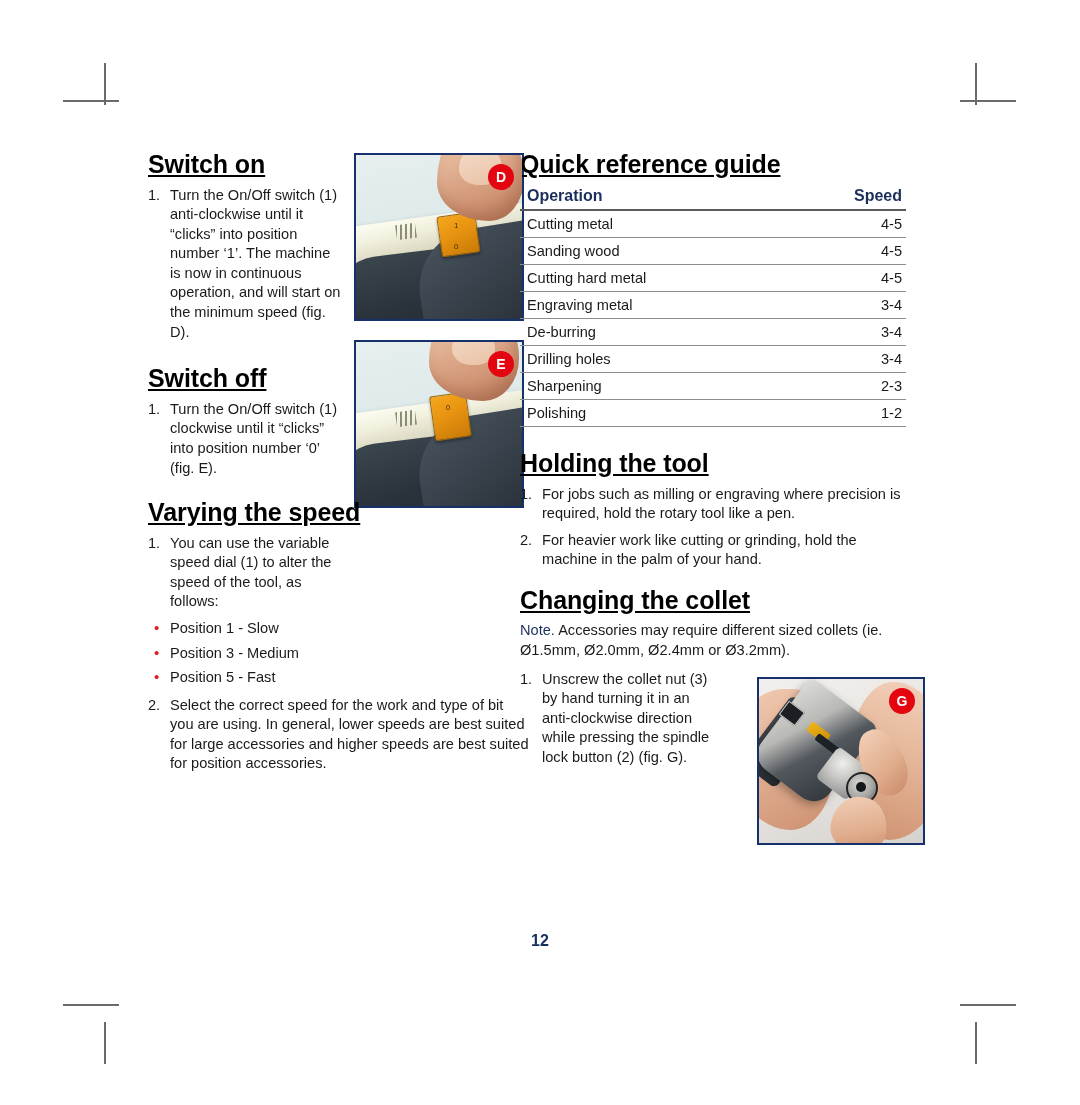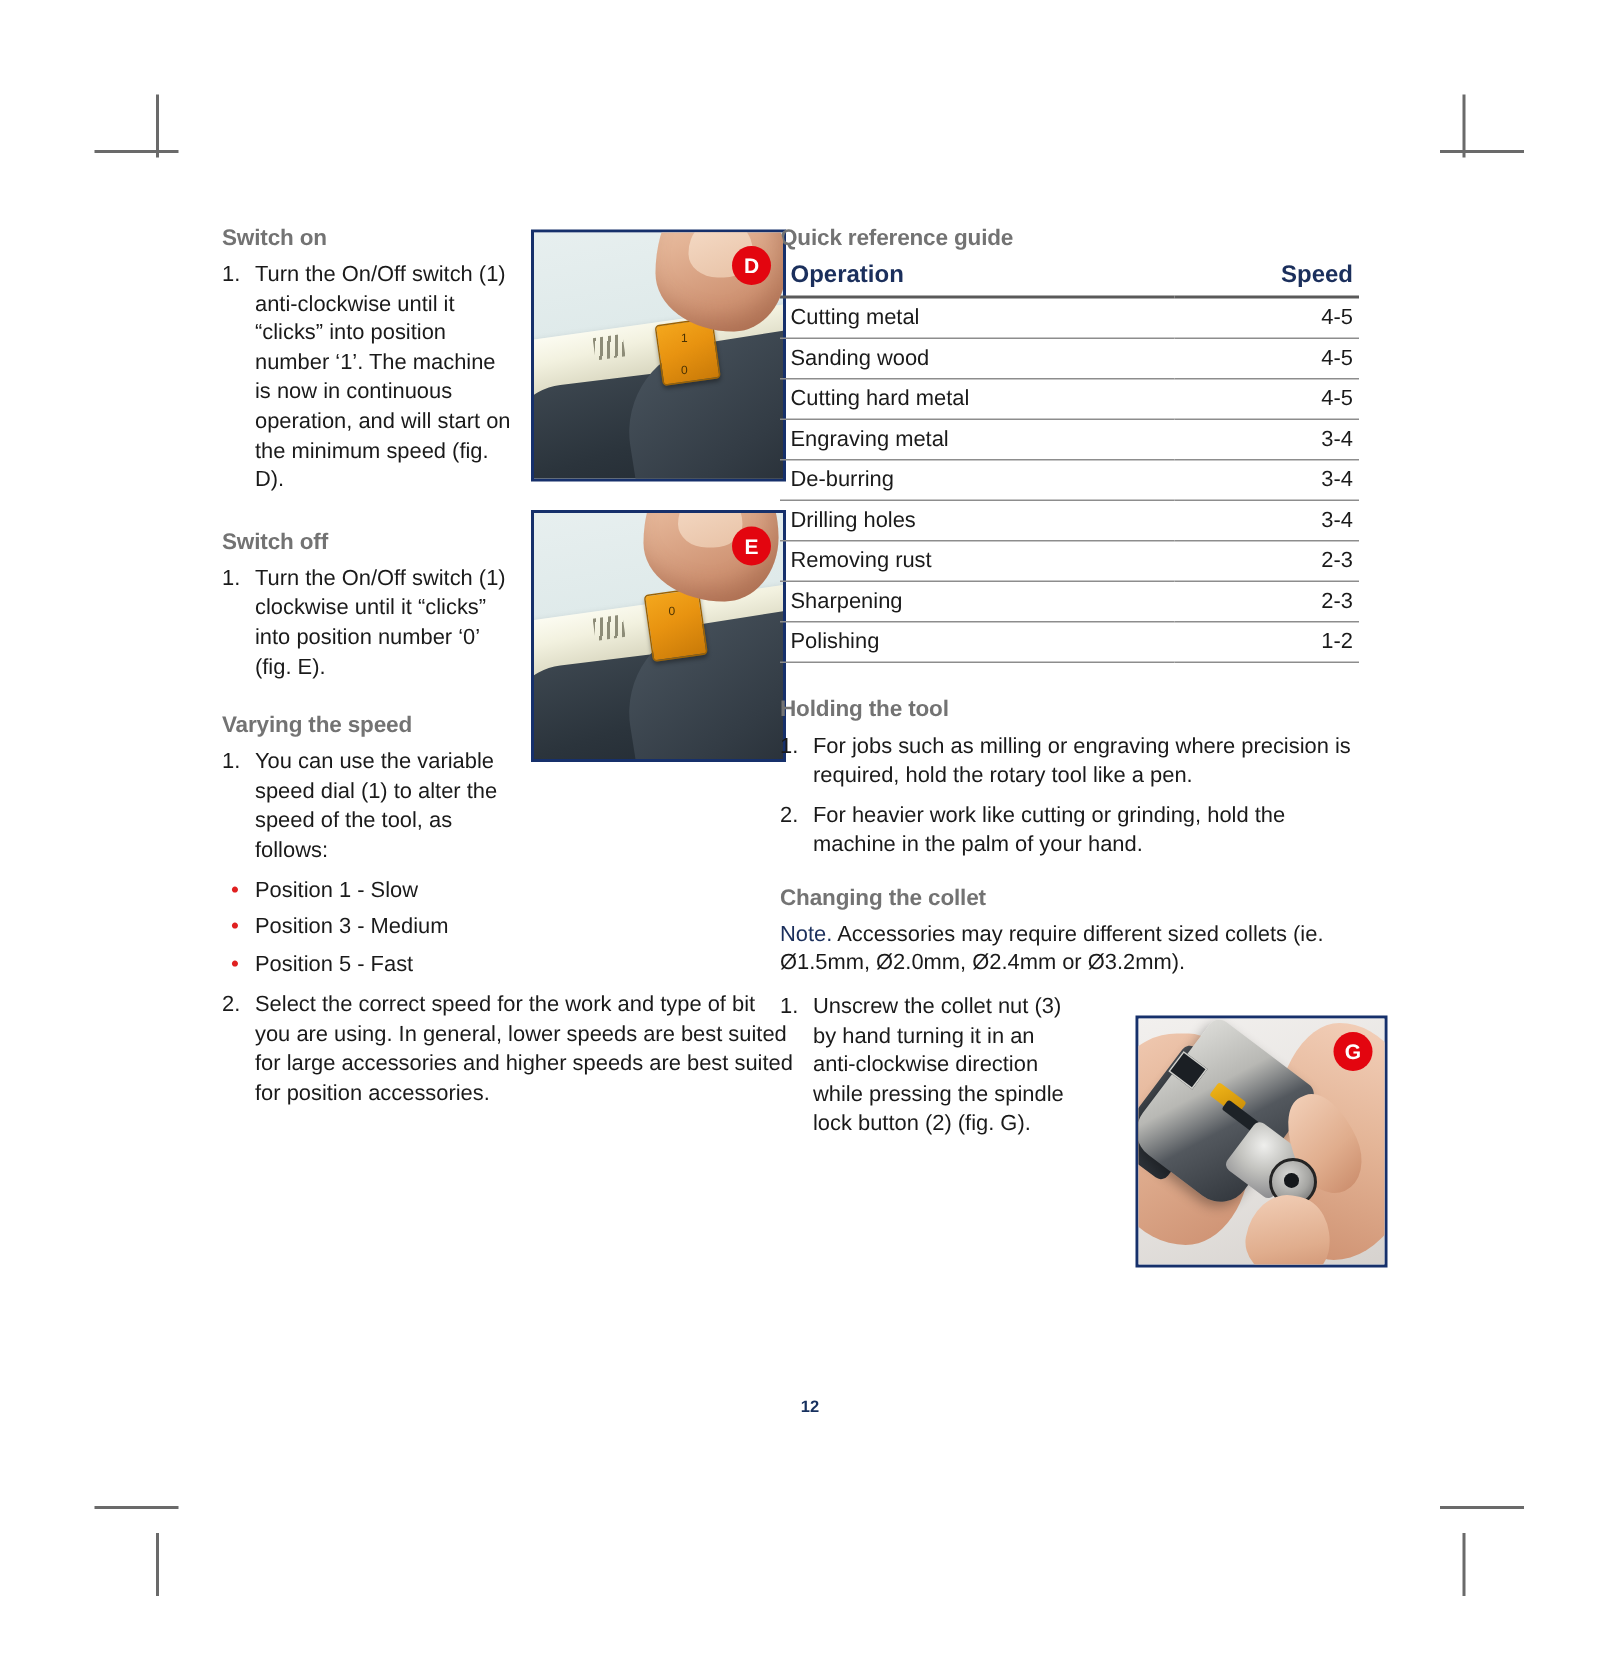--- a/index.html
+++ b/index.html
@@ -39,26 +39,27 @@
     width: 382px;
   }
   .col-right {
     position: absolute;
     left: 520px;
     top: 150px;
     width: 386px;
   }
 
   h2.heading {
-    font-size: 15px;
+    font-size: 25px;
     font-weight: bold;
-    color: #737373;
+    color: #000000;
     margin: 0 0 7px 0;
     letter-spacing: -0.1px;
     line-height: 1.15;
+    text-decoration: underline;
   }
   h2.heading.tight { margin-top: 0; }
 
   .sec { margin-bottom: 16px; }
 
   
   ol.steps, ul.bullets {
     margin: 0;
     padding: 0;
     list-style: none;
@@ -325,21 +326,21 @@
     color: #1b2f5c;
     font-weight: normal;
   }
 
   .pagenum {
     position: absolute;
     left: 0;
     top: 932px;
     width: 1080px;
     text-align: center;
-    font-size: 11px;
+    font-size: 16px;
     font-weight: bold;
     color: #16305e;
   }
 </style>
 </head>
 <body>
 
 <div id="page">
 
   <div class="crop-v" style="left:104px; top:63px;"></div>
@@ -485,24 +486,20 @@
           </tr>
           <tr>
             <td>De-burring</td>
             <td class="spd">3-4</td>
           </tr>
           <tr>
             <td>Drilling holes</td>
             <td class="spd">3-4</td>
           </tr>
           <tr>
-            <td>Removing rust</td>
-            <td class="spd">2-3</td>
-          </tr>
-          <tr>
             <td>Sharpening</td>
             <td class="spd">2-3</td>
           </tr>
           <tr>
             <td>Polishing</td>
             <td class="spd">1-2</td>
           </tr>
         </tbody>
       </table>
     </section>

